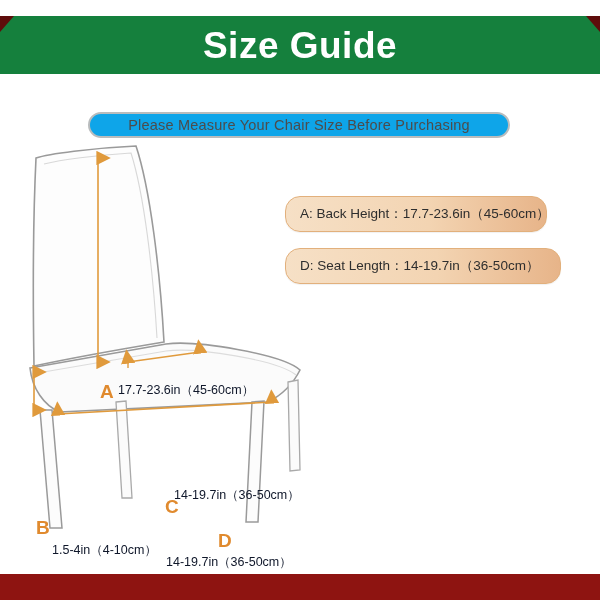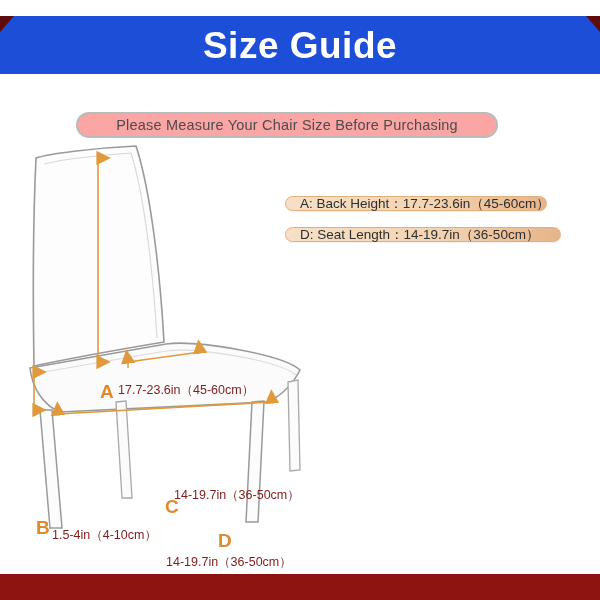--- a/index.html
+++ b/index.html
@@ -15,21 +15,21 @@
     position: relative;
   }
 
   
   .banner {
     position: absolute;
     left: 0;
     top: 16px;
     width: 600px;
     height: 58px;
-    background: #1d4ed8;
+    background: #15803d;
     display: flex;
     align-items: center;
     justify-content: center;
   }
   .banner-title {
     color: #ffffff;
     font-size: 37px;
     font-weight: bold;
     letter-spacing: 0.5px;
     line-height: 1;
@@ -48,47 +48,47 @@
   }
   .banner-corner-right {
     right: 0;
     border-top: 16px solid #5e0d0b;
     border-left: 14px solid transparent;
   }
 
   
   .subtitle-pill {
     position: absolute;
-    left: 76px;
+    left: 88px;
     top: 112px;
     width: 422px;
     height: 26px;
     border: 2px solid #b9bcbd;
     border-radius: 13px;
     display: flex;
     align-items: center;
     justify-content: center;
     box-sizing: border-box;
-    background: #fca5a5;
+    background: #0ea5e9;
   }
   .subtitle-pill span {
     font-size: 14.5px;
     color: #4c4c4c;
     letter-spacing: 0.2px;
   }
 
   
   .legend {
     position: absolute;
     left: 285px;
     top: 196px;
     width: 300px;
   }
   .legend-row {
-    height: 15px;
+    height: 36px;
     border: 1.5px solid #e2b07c;
     border-radius: 15px;
     background: linear-gradient(to right, #f6e0c6 0%, #f3d4b2 55%, #e7b489 100%);
     display: flex;
     align-items: center;
     padding-left: 14px;
     box-sizing: border-box;
     margin-bottom: 16px;
     box-shadow: 0 1px 1px rgba(0,0,0,0.06);
   }
@@ -109,36 +109,36 @@
     top: 130px;
     width: 330px;
     height: 430px;
   }
   svg.chair { display: block; }
 
   
   .dim {
     position: absolute;
     font-size: 12.5px;
-    color: #7f1d1d;
+    color: #0f172a;
     white-space: nowrap;
   }
   .dim-letter {
     position: absolute;
     font-size: 19px;
     font-weight: bold;
     color: #e08a2e;
     white-space: nowrap;
   }
 
   #dimA       { left: 118px; top: 252px; }
   #letterA    { left: 100px; top: 251px; }
   #dimC       { left: 174px; top: 357px; }
   #letterC    { left: 165px; top: 366px; }
-  #dimB       { left: 52px;  top: 397px; text-align: right; }
+  #dimB       { left: 52px;  top: 412px; text-align: right; }
   #letterB    { left: 36px;  top: 387px; }
   #dimD       { left: 166px; top: 424px; }
   #letterD    { left: 218px; top: 400px; }
 
   
   .footer-band {
     position: absolute;
     left: 0;
     bottom: 0;
     width: 600px;

